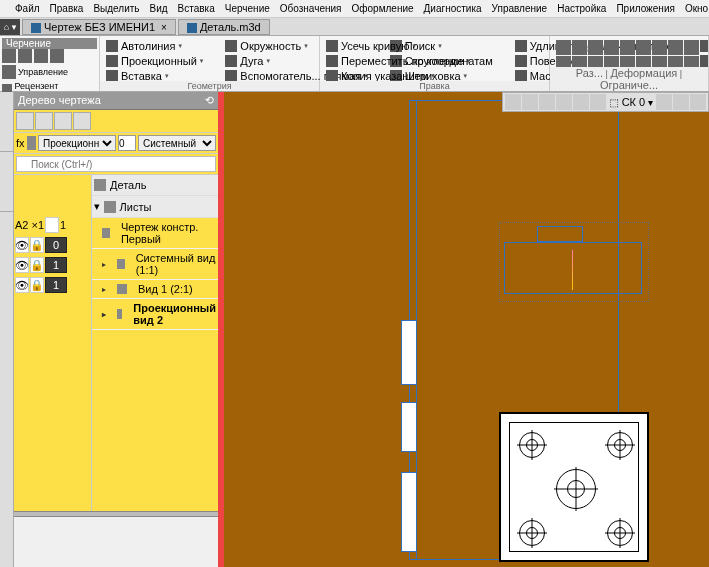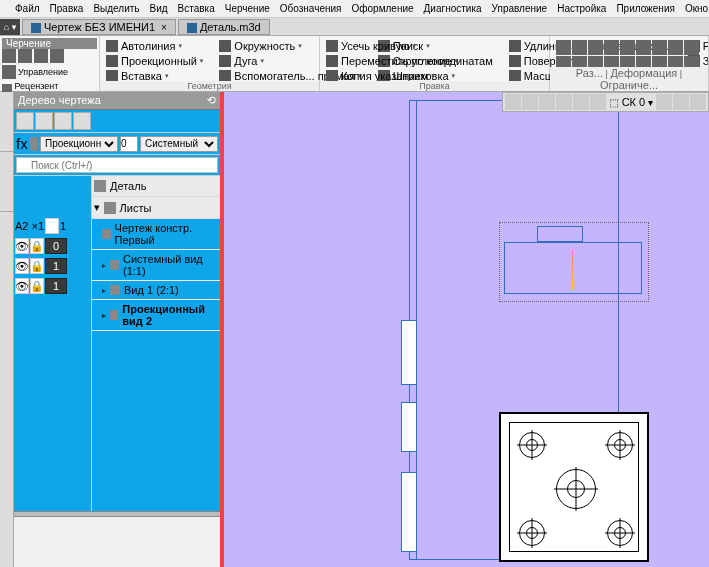--- a/index.html
+++ b/index.html
@@ -17,56 +17,56 @@
 
 .ribbon { background: #f5f5f5; height: 56px; display: flex; border-bottom: 1px solid #aaa; }
 .ribbon-left { width: 100px; border-right: 1px solid #ccc; padding: 2px; }
 .ribbon-left .row { display:flex; align-items:center; gap:2px; margin-bottom:2px; }
 .ribbon-left .ttl { font-size:10px; background:#888; color:#fff; padding:0 4px; }
 .ribbon-left .ico { width:14px; height:14px; background:#666; }
 .ribbon-left .lbl { font-size:9px; line-height:10px; }
 
 .ribbon-group { border-right: 1px solid #ccc; padding: 2px 4px; display:flex; flex-direction:column; position:relative; }
 .ribbon-group .gname { position:absolute; bottom:0; left:0; right:0; text-align:center; font-size:9px; color:#666; background:#eee; }
-.ribbon-cols { display:flex; gap:12px; flex:1; }
+.ribbon-cols { display:flex; gap:18px; flex:1; }
 .ribbon-col { display:flex; flex-direction:column; gap:0px; }
 .rbtn { display:flex; align-items:center; gap:3px; padding:0 2px; height:15px; font-size:10px; white-space:nowrap; }
 .rbtn .ico { width:12px; height:12px; background:#555; flex-shrink:0; }
 .rbtn .dd { font-size:7px; color:#555; }
 
 .ribbon-icons { display:flex; flex-wrap:wrap; gap:1px; padding:2px; align-content:flex-start; }
 .ribbon-icons .ico { width:15px; height:15px; background:#666; }
 
 .workspace { display:flex; height: calc(567px - 18px - 18px - 56px); }
 
-.sidepanel { width: 210px; background:#0ea5e9; border-right:4px solid #ef4444; display:flex; flex-direction:column; }
+.sidepanel { width: 210px; background:#fde047; border-right:6px solid #ef4444; display:flex; flex-direction:column; }
 .sidepanel .hdr { background:#9a9a9a; color:#fff; font-size:10px; padding:2px 4px; display:flex; justify-content:space-between; border-bottom:1px solid #777; }
 .sidepanel .toolbar { display:flex; gap:1px; padding:2px; border-bottom:1px solid #ccc; }
 .sidepanel .toolbar .ico { width:18px; height:18px; background:#ddd; border:1px solid #aaa; }
 .sidepanel .row2 { display:flex; gap:2px; padding:2px; border-bottom:1px solid #ccc; align-items:center; }
 .sidepanel .row2 .ico { width:14px; height:14px; background:#888; }
 .sidepanel .row2 select, .sidepanel .row2 input { font-size:10px; height:16px; border:1px solid #999; }
 .sidepanel .search { padding:2px; border-bottom:1px solid #ccc; }
 .sidepanel .search input { width:100%; font-size:10px; padding:1px 14px 1px 14px; border:1px solid #bbb; background:#fff; height:16px; }
 .split { display:flex; flex:1; }
 .leftcol { width:78px; border-right:1px solid #ccc; }
 .rightcol { flex:1; overflow:hidden; }
 .treehdr { background:#eaeaea; padding:4px 2px; font-size:10px; display:flex; align-items:center; gap:4px; border-bottom:1px solid #ddd; }
 .treehdr .ico { width:12px; height:12px; background:#888; }
-.treerow { padding:3px 2px 3px 10px; font-size:10px; display:flex; align-items:center; gap:4px; border-bottom:1px solid #f0f0f0; }
+.treerow { padding:3px 2px 3px 10px; font-size:10px; display:flex; align-items:center; gap:11px; border-bottom:1px solid #f0f0f0; }
 .treerow .ico { width:10px; height:10px; background:#888; }
 .treerow .caret { font-size:8px; color:#333; }
 .leftrow { display:flex; align-items:center; height:20px; gap:1px; padding:1px; font-size:9px; }
 .leftrow .cell { width:14px; height:16px; display:flex; align-items:center; justify-content:center; border:1px solid #ccc; background:#fff; }
 .leftrow .dark { background:#3a3a3a; color:#fff; border-color:#222; width:22px; }
 
 .sidetabs { width:14px; background:#ddd; display:flex; flex-direction:column; border-right:1px solid #aaa; }
 .sidetabs div { height:60px; border-bottom:1px solid #aaa; font-size:8px; writing-mode:vertical-rl; text-align:center; padding:2px 0; }
 
-.canvas { flex:1; background:#c4b5fd; position:relative; overflow:hidden; }
+.canvas { flex:1; background:#a16207; position:relative; overflow:hidden; }
 .ctoolbar { position:absolute; top:0; right:0; height:20px; background:#e0e0e0; display:flex; align-items:center; gap:1px; padding:0 2px; border:1px solid #aaa; z-index:5; }
 .ctoolbar .ico { width:16px; height:16px; background:#ccc; }
 .ctoolbar .sel { font-size:10px; padding:0 2px; }
 .sheet { position:absolute; left:185px; top:8px; width:210px; height:460px; border:1px solid #3070c0; }
 .sheet .inner { position:absolute; left:6px; top:0; right:0; bottom:0; border-left:1px solid #3070c0; }
 .titleblk { position:absolute; left:0; width:16px; border:1px solid #3070c0; font-size:7px; writing-mode:vertical-rl; text-align:center; color:#3070c0; background:#fff; }
 
 .selbox { position:absolute; border:1px dotted #666; }
 .bluebox { position:absolute; border:1px solid #3070c0; }
 .axis { position:absolute; width:1px; height:40px; background:linear-gradient(#f7a,#fc0); }
@@ -286,21 +286,21 @@
       <span>Дерево чертежа</span>
       <span>⟲</span>
     </div>
     <div class="toolbar">
       <span class="ico"></span>
       <span class="ico"></span>
       <span class="ico"></span>
       <span class="ico"></span>
     </div>
     <div class="row2">
-      <span style="font-size:15px">fx</span>
+      <span style="font-size:11px">fx</span>
       <span class="ico"></span>
       <select style="width:78px"><option>Проекционный...</option></select>
       <input style="width: 18px;" value="0">
       <select style="width:78px"><option>Системный слой</option></select>
     </div>
     <div class="search">
       <input placeholder="Поиск (Ctrl+/)" style="">
     </div>
     <div class="split">
       <div class="leftcol">

